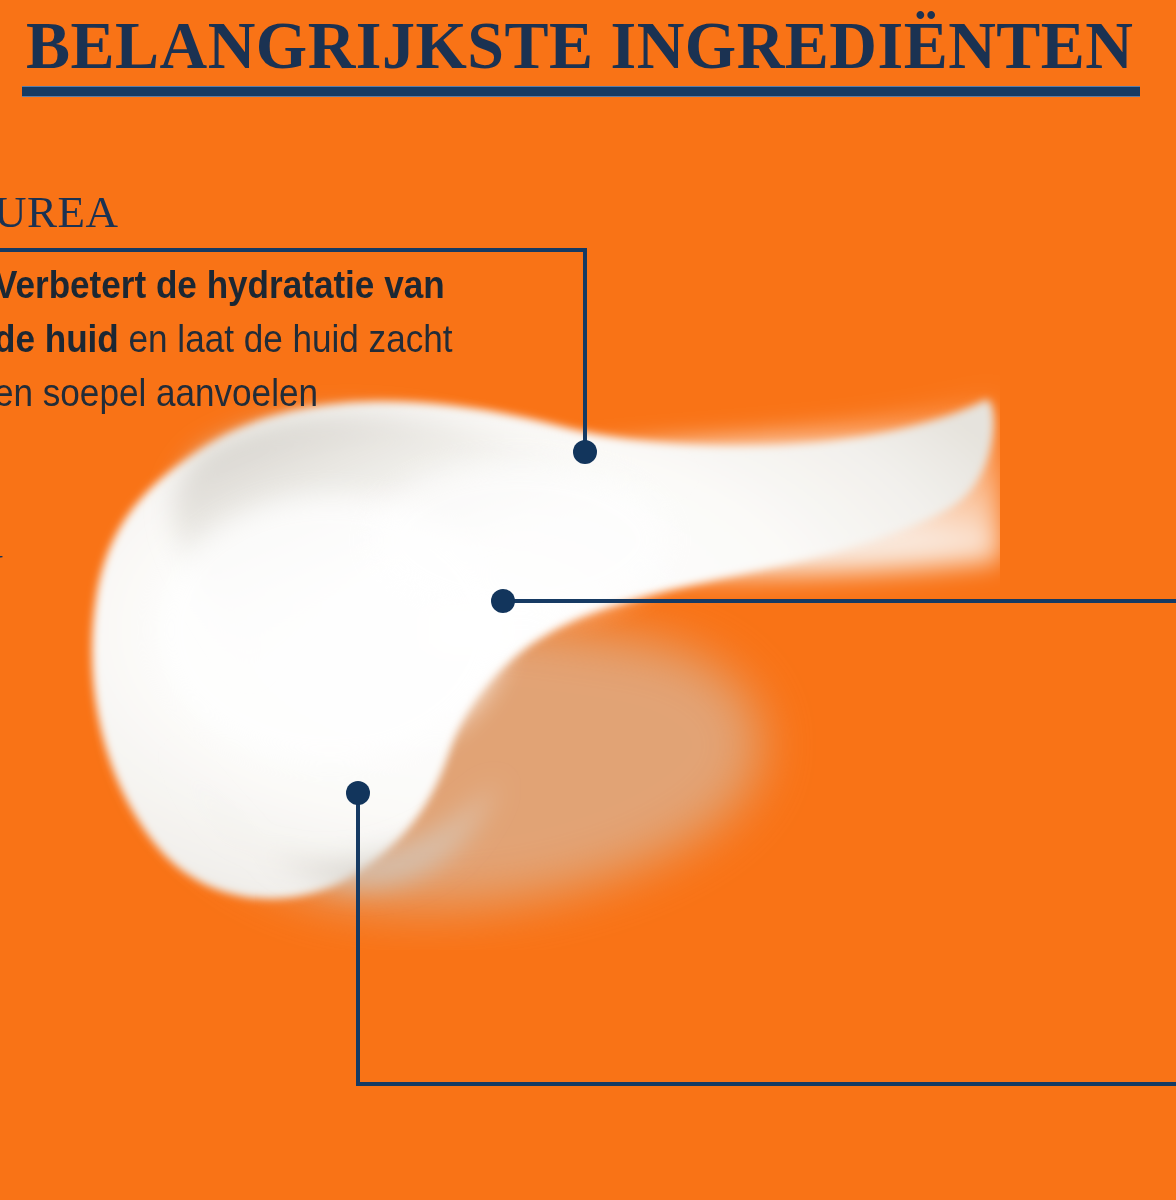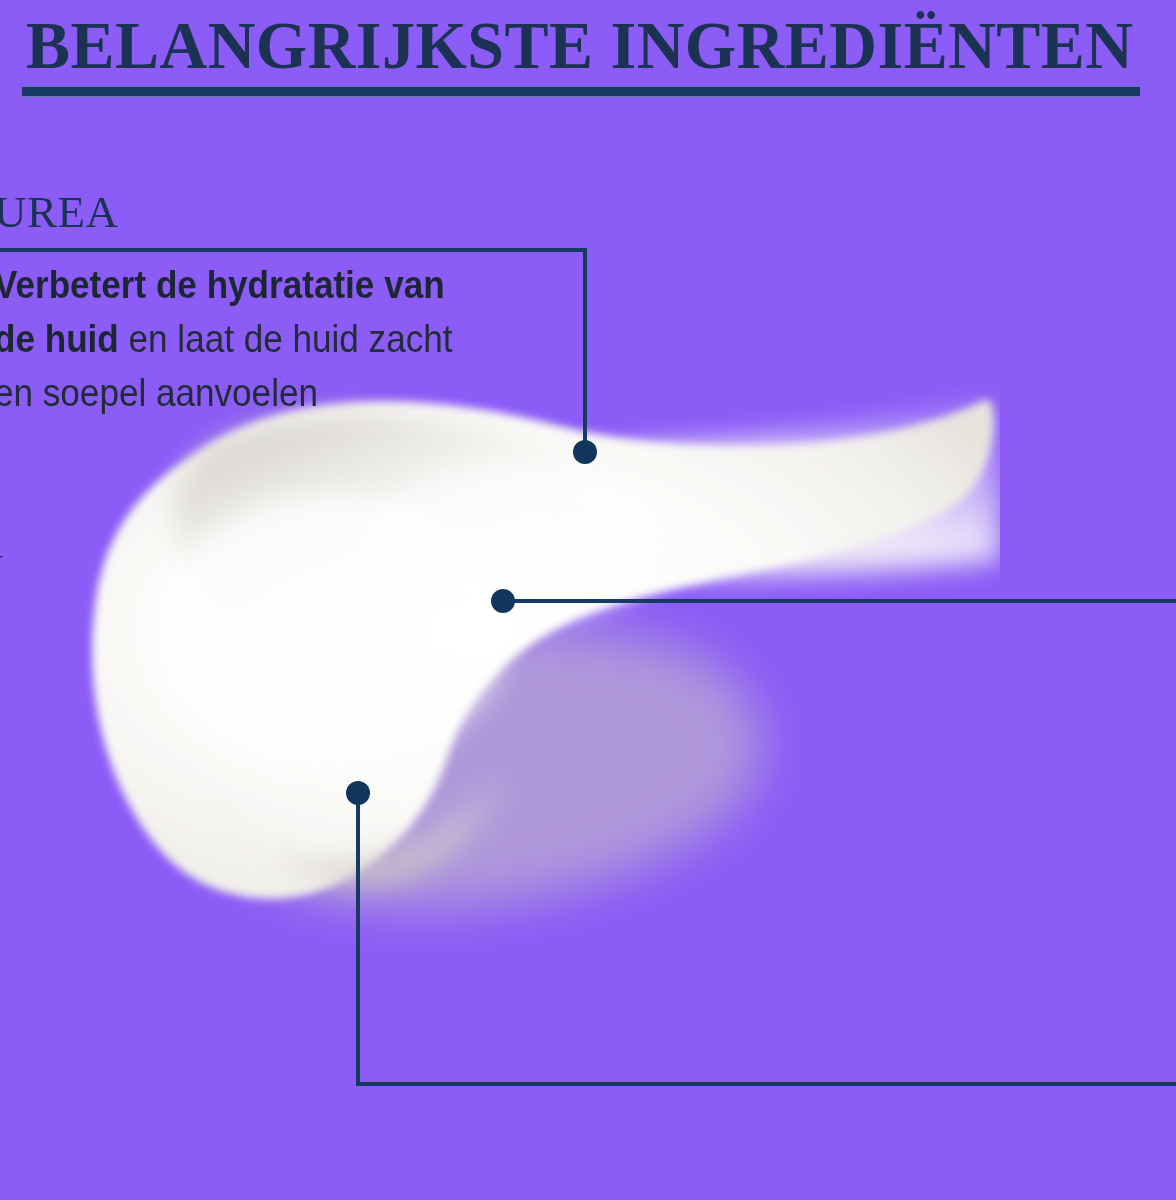--- a/index.html
+++ b/index.html
@@ -7,21 +7,21 @@
     padding: 0;
     background: #ffffff;
   }
   body {
     font-family: "Liberation Sans", sans-serif;
   }
   #page {
     position: relative;
     width: 1176px;
     height: 1200px;
-    background: #8b5cf6;
+    background: #f97316;
     overflow: hidden;
   }
 
   
   .page-title {
     position: absolute;
     left: 26px;
     top: 8px;
     width: 1120px;
     font-family: "Liberation Serif", serif;

